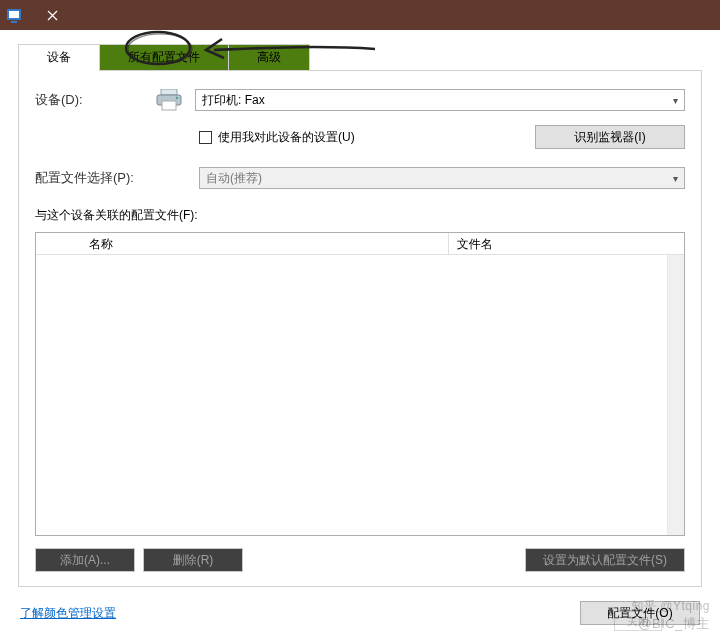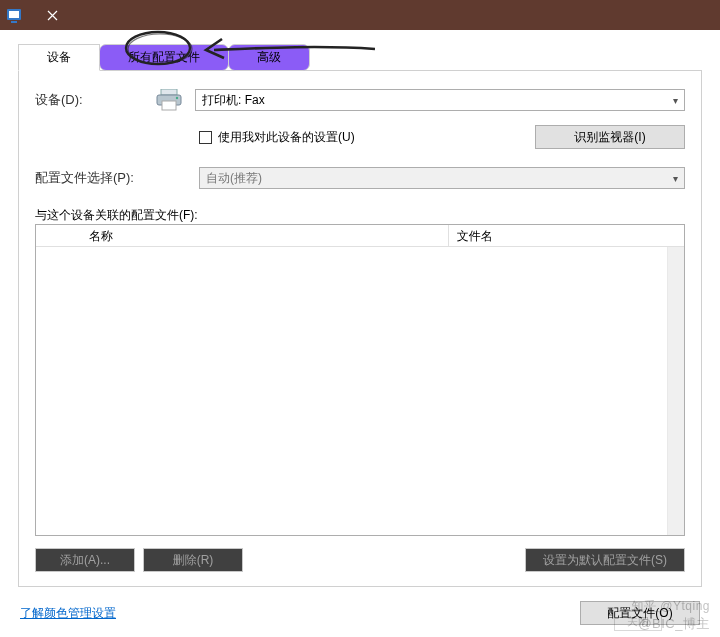--- a/index.html
+++ b/index.html
@@ -5,34 +5,34 @@
     * { box-sizing: border-box; margin: 0; padding: 0; font-family: "Microsoft YaHei", "Segoe UI", sans-serif; }
     body { width: 720px; height: 637px; background: #eceff5; overflow: hidden; position: relative; }
     .window { width: 720px; height: 637px; background: #fff; display: flex; flex-direction: column; }
     .titlebar { height: 30px; background: #603a2f; display: flex; align-items: center; padding: 0 6px; color: #fff; font-size: 12px; }
     .titlebar .app-icon { width: 16px; height: 16px; margin-right: 8px; display: flex; align-items: center; justify-content: center; }
     .titlebar .title { flex: 1; }
     .titlebar .close { width: 44px; height: 30px; display: flex; align-items: center; justify-content: center; font-size: 16px; margin-right: -6px; cursor: pointer; }
     .body { flex: 1; background: #fff; padding: 14px 18px 8px 18px; display: flex; flex-direction: column; position: relative; }
     .tabs { display: flex; border-bottom: none; margin-bottom: -1px; position: relative; z-index: 1; }
     .tab { padding: 4px 28px; font-size: 12px; border: 1px solid #d0d0d0; background: #fff; cursor: pointer; margin-right: -1px; border-bottom: 1px solid #fff; }
-    .tab.inactive { background: #8b5cf6; border-bottom: 1px solid #d0d0d0; border-radius: 7px; }
+    .tab.inactive { background: #4d7c0f; border-bottom: 1px solid #d0d0d0; }
     .tab-panel { border: 1px solid #d0d0d0; flex: 1; padding: 18px 16px 14px 16px; display: flex; flex-direction: column; }
     .row { display: flex; align-items: center; margin-bottom: 8px; }
     .row .label { font-size: 13px; color: #333; width: 120px; }
     .printer-icon { width: 28px; height: 22px; margin-right: 12px; display: flex; align-items: center; justify-content: center; }
     .select { flex: 1; height: 22px; border: 1px solid #adadad; padding: 0 6px; font-size: 12px; display: flex; align-items: center; justify-content: space-between; cursor: pointer; }
     .select.disabled { background: #f0f0f0; color: #777; cursor: default; }
     .chevron { font-size: 10px; color: #555; }
     .second-row { display: flex; align-items: center; margin: 6px 0 18px 164px; gap: 32px; }
     .checkbox-wrap { display: flex; align-items: center; font-size: 12px; flex: 1; }
     .checkbox { width: 13px; height: 13px; border: 1px solid #333; margin-right: 6px; cursor: pointer; }
     .btn { height: 24px; padding: 0 16px; border: 1px solid #adadad; background: #e1e1e1; font-size: 12px; cursor: pointer; display: flex; align-items: center; justify-content: center; min-width: 100px; }
     .btn.disabled { color: #a0a0a0; cursor: default; background: #404040; border-color: #c8c8c8; }
-    .section-label { font-size: 12px; }
+    .section-label { font-size: 12px; margin-bottom: 8px; }
     .listbox { flex: 1; border: 1px solid #adadad; display: flex; flex-direction: column; min-height: 220px; }
     .list-header { display: flex; height: 22px; border-bottom: 1px solid #e0e0e0; background: #fff; }
     .list-header .col { font-size: 12px; padding: 3px 8px; border-right: 1px solid #e0e0e0; }
     .list-header .col1 { flex: 1.6; margin-left: 45px; }
     .list-header .col2 { flex: 1; border-right: none; }
     .list-body { flex: 1; position: relative; }
     .list-scroll { position: absolute; right: 0; top: 0; bottom: 0; width: 17px; background: #f0f0f0; border-left: 1px solid #e9e9e9; }
     .button-row { display: flex; margin-top: 12px; gap: 8px; }
     .button-row .spacer { flex: 1; }
     .footer { display: flex; align-items: center; padding: 14px 2px 4px 2px; }

